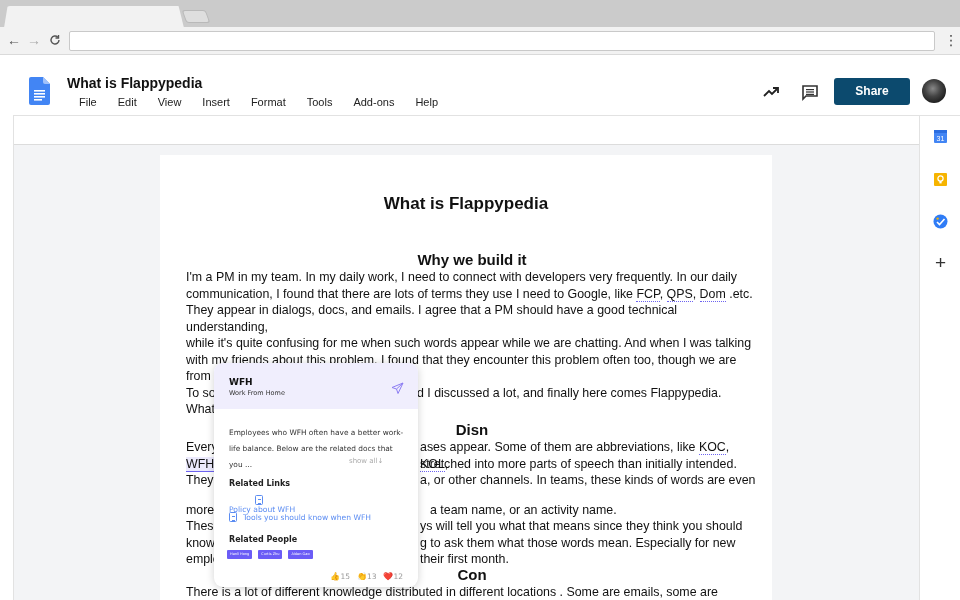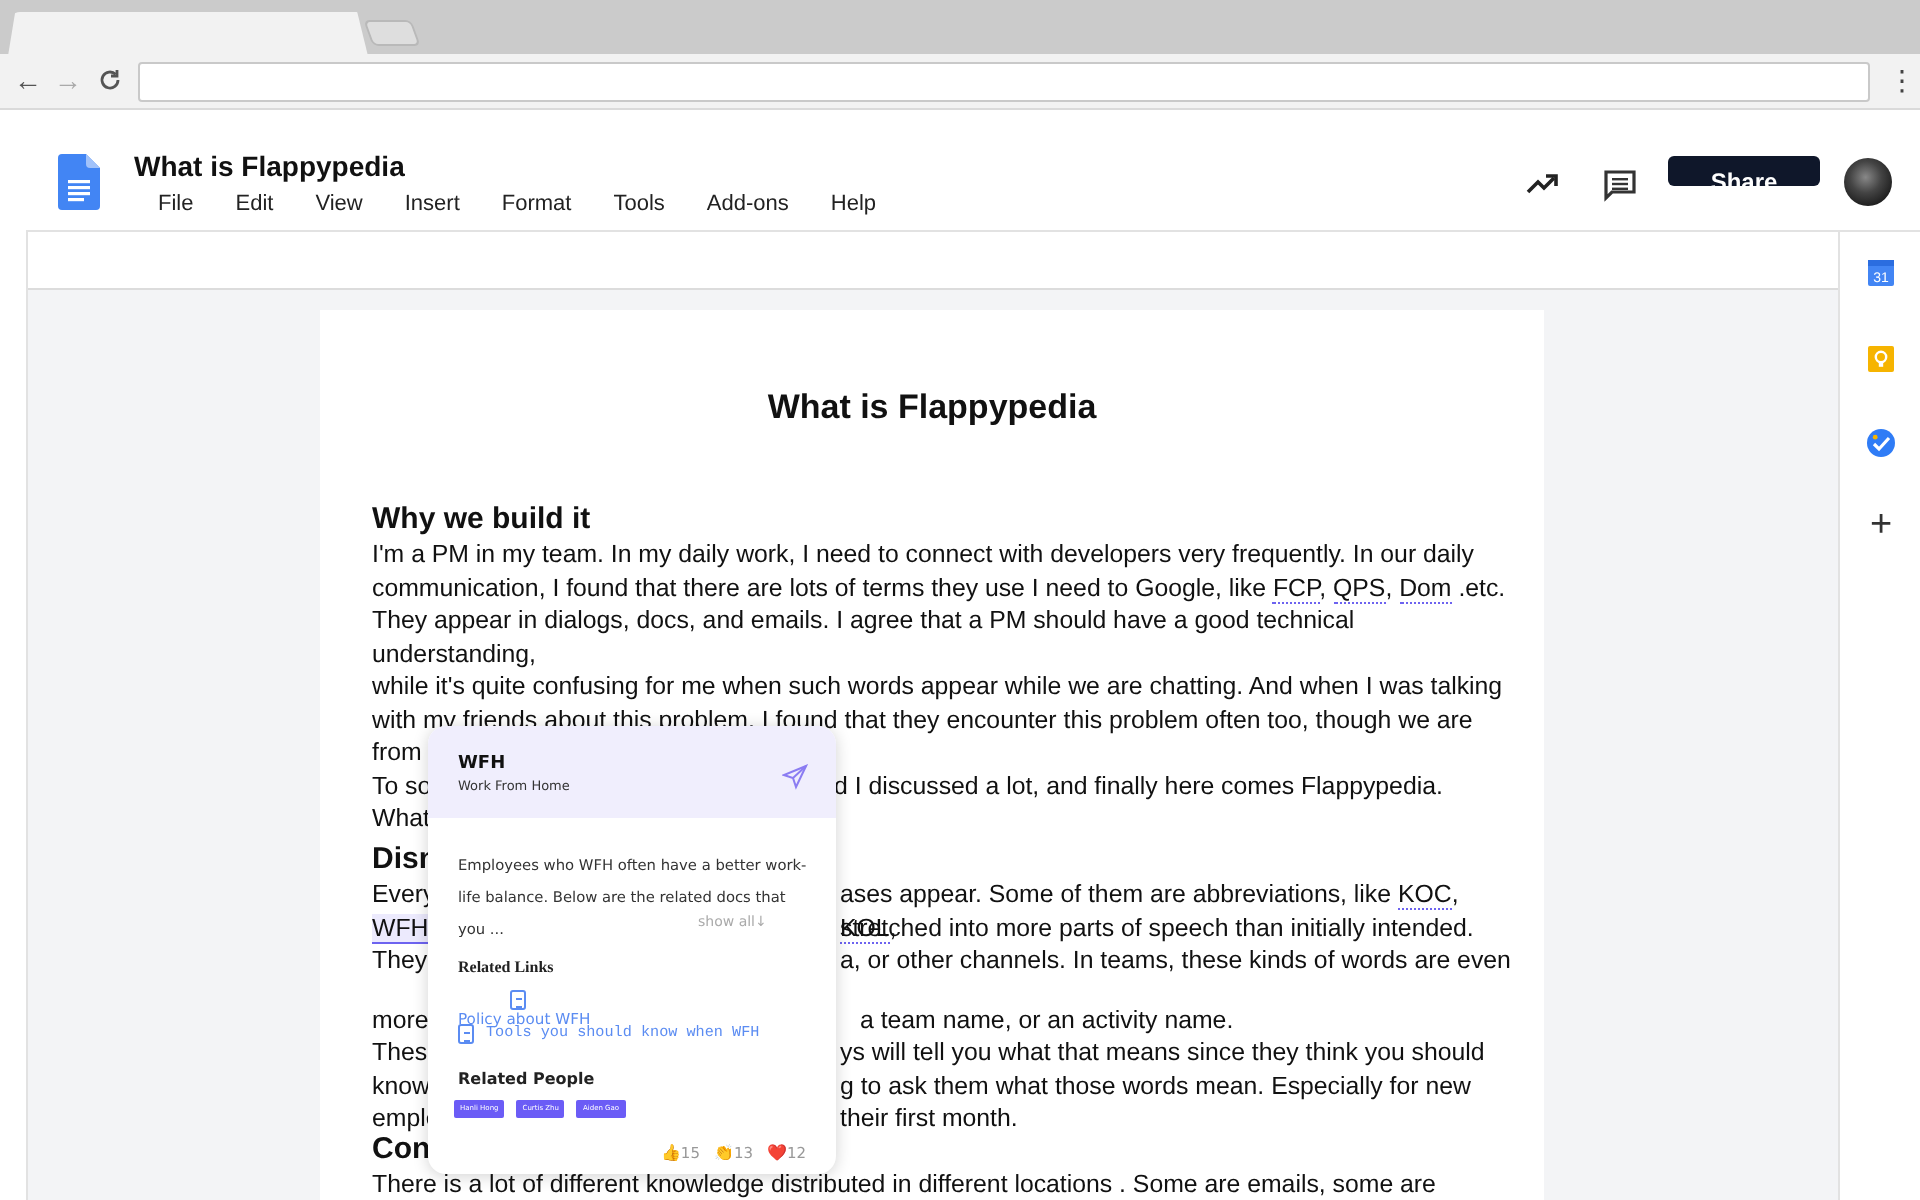--- a/index.html
+++ b/index.html
@@ -14,35 +14,35 @@
   .omnibox { position: absolute; left: 69px; top: 4px; width: 866px; height: 20px; background: #fff; border: 1px solid #c9c9c9; border-radius: 2px; }
   .kebab { position: absolute; right: 6px; top: 4px; width: 10px; height: 18px; font-size: 14px; line-height: 18px; color: #444; text-align: center; }
 
   
   .docs-header { position: absolute; left: 0; top: 55px; width: 960px; height: 60px; background: #fff; }
   .docs-logo { position: absolute; left: 29px; top: 22px; width: 21px; height: 28px; }
   .doc-title { position: absolute; left: 67px; top: 20px; font-size: 14px; font-weight: bold; color: #111; }
   .menu { position: absolute; left: 67px; top: 41px; display: flex; gap: 0; font-size: 11px; color: #222; }
   .menu span { margin-right: 9px; cursor: pointer; padding-left: 12px; }
   .icon-btn { position: absolute; top: 27px; width: 20px; height: 20px; }
-  .share-btn { position: absolute; left: 834px; top: 23px; width: 76px; height: 15px; background: #0f172a; color: #fff; font-size: 12px; font-weight: bold; border-radius: 3px; border: none; text-align: center; line-height: 27px; }
+  .share-btn { position: absolute; left: 834px; top: 23px; width: 76px; height: 27px; background: #0c4a6e; color: #fff; font-size: 12px; font-weight: bold; border-radius: 3px; border: none; text-align: center; line-height: 27px; }
   .avatar { position: absolute; left: 922px; top: 24px; width: 24px; height: 24px; border-radius: 50%; background: radial-gradient(circle at 45% 40%, #888 0%, #444 40%, #1e1e1e 75%); }
 
   
   .editor-frame { position: absolute; left: 13px; top: 115px; width: 906px; height: 485px; border-left: 1px solid #e2e2e2; border-top: 1px solid #e2e2e2; }
   .ruler { position: absolute; left: 0; top: 0; width: 906px; height: 29px; background: #fff; border-bottom: 1px solid #dcdcdc; }
   .canvas { position: absolute; left: 0; top: 29px; width: 906px; height: 456px; background: #f3f4f6; }
   .page { position: absolute; left: 146px; top: 10px; width: 612px; height: 460px; background: #fff; }
   .side-panel { position: absolute; left: 919px; top: 115px; width: 41px; height: 485px; border-left: 1px solid #e2e2e2; border-top: 1px solid #e2e2e2; background: #fff; }
   .side-icon { position: absolute; left: 13px; width: 15px; height: 15px; }
 
   
   .doc-h1 { position: absolute; left: 0; top: 39px; width: 612px; text-align: center; font-size: 17px; font-weight: bold; }
   .doc-body { position: absolute; left: 26px; width: 572px; font-size: 12.4px; line-height: 16.5px; color: #111; }
-  .doc-h2 { font-size: 15px; font-weight: bold; line-height: 18px; }
+  .doc-h2 { font-size: 15px; font-weight: bold; line-height: 18px; text-align: center; }
   .term { border-bottom: 1px dotted #6d63f0; }
   .term-active { border-bottom: 1.5px solid #6d63f0; background: #eceafd; }
 
   
   .popup { position: absolute; left: 214px; top: 363px; width: 204px; height: 224px; background: #fff; border-radius: 9px; box-shadow: 0 1px 8px rgba(0,0,0,0.18); overflow: hidden; font-family: "DejaVu Sans", sans-serif; }
   .popup-head { height: 46px; background: #f0eefd; position: relative; }
   .popup-term { position: absolute; left: 15px; top: 14px; font-size: 9px; font-weight: bold; color: #111; }
   .popup-full { position: absolute; left: 15px; top: 26px; font-size: 6.5px; color: #333; }
   .popup-send { position: absolute; right: 14px; top: 17px; width: 13px; height: 13px; }
   .popup-desc { position: absolute; left: 15px; top: 62px; width: 178px; font-size: 7.4px; line-height: 16px; color: #333; }
@@ -185,26 +185,26 @@
     <div class="popup-send">
       <svg width="13" height="13" viewBox="0 0 13 13">
           <path d="M12 1L1 5.5l4.5 1.5L7 11.5z" fill="none" stroke="#8b7cf2" stroke-width="1"></path>
           <path d="M5.5 7L12 1" stroke="#8b7cf2" stroke-width="1"></path>
         </svg>
     </div>
   </div>
   <div class="popup-desc">Employees who WFH often have a better work-life balance. Below are the related docs that you ...</div>
   <div class="show-all">show all↓</div>
 
-  <div class="popup-sec" style="top:116px;font-family:Liberation Serif, serif;">Related Links</div>
+  <div class="popup-sec" style="top:116px;">Related Links</div>
   <div class="popup-link" style="top:132px;flex-direction:column;">
     <span class="doc-ico"></span>
     <span>Policy about WFH</span>
   </div>
-  <div class="popup-link" style="top:149px;font-family:Liberation Mono, monospace;">
+  <div class="popup-link" style="top:149px;">
     <span class="doc-ico"></span>
     <span>Tools you should know when WFH</span>
   </div>
 
   <div class="popup-sec" style="top:172px;">Related People</div>
   <div class="people">
     <span class="person-tag">Hanli Hong</span>
     <span class="person-tag">Curtis Zhu</span>
     <span class="person-tag">Aiden Gao</span>
   </div>

